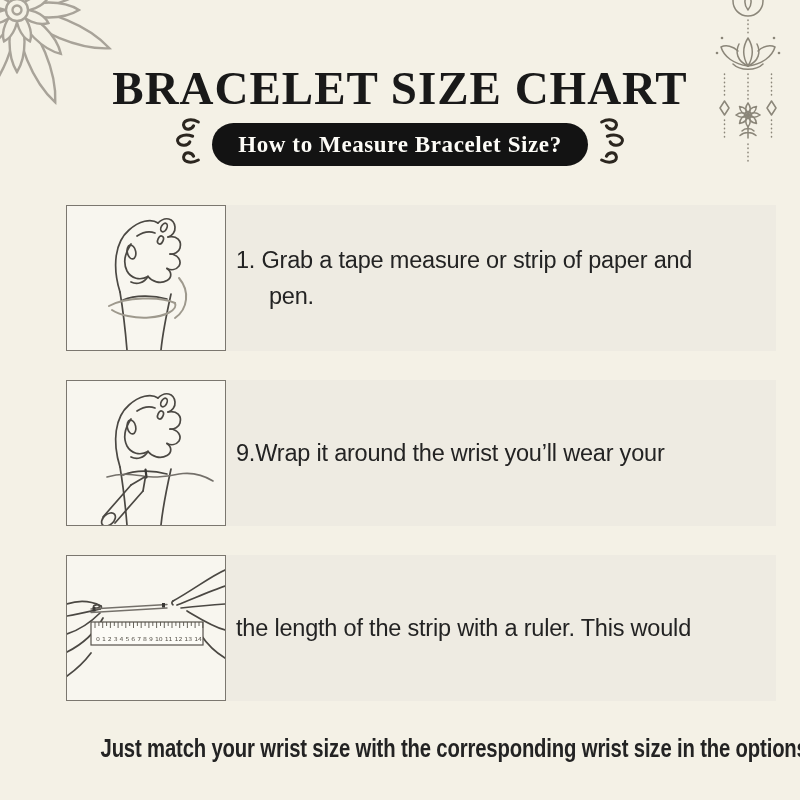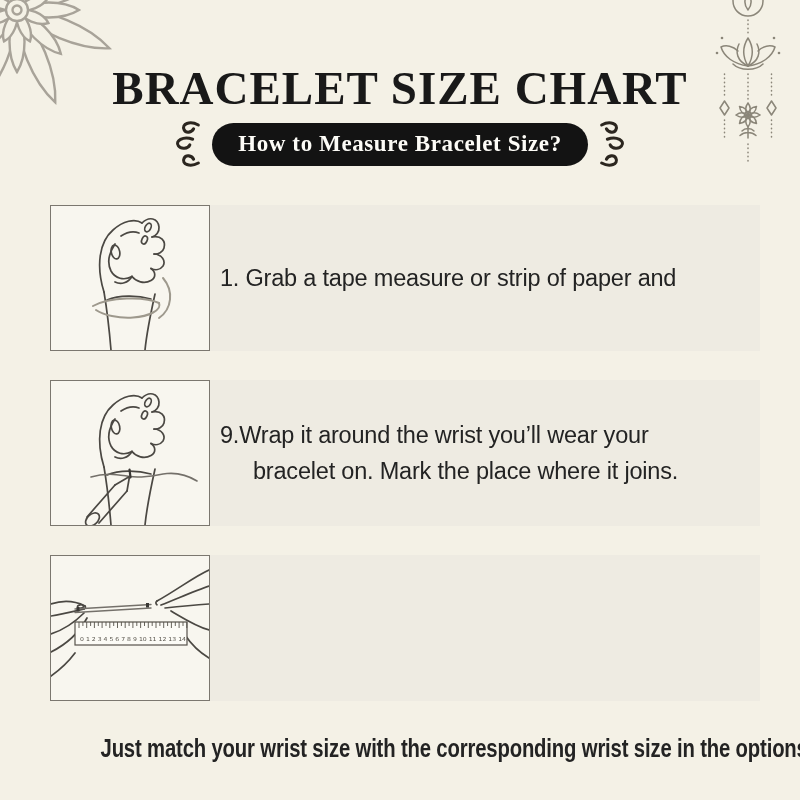--- a/index.html
+++ b/index.html
@@ -21,35 +21,35 @@
   
   .mandala{position:absolute;top:-38px;left:-51px;width:235px;height:235px;pointer-events:none}
   .hanging{position:absolute;top:0;right:6px;width:92px;height:168px;pointer-events:none}
 
   
   .title{
     font-family:"Liberation Serif","DejaVu Serif",serif;
     font-weight:700;font-size:47px;line-height:52px;height:52px;
     text-align:center;letter-spacing:1px;color:#191919;
   }
-  .banner-row{margin-top:8px;height:44px;display:flex;align-items:center;justify-content:center;gap:7px}
+  .banner-row{margin-top:8px;height:44px;display:flex;align-items:flex-end;justify-content:center;gap:7px}
   .squiggle{width:38px;height:50px;color:var(--ornament-dark)}
   .squiggle.flip{transform:scaleX(-1)}
   .pill{
     background:var(--banner-bg);color:var(--banner-text);
     height:43px;border-radius:22px;padding:0 26px;
     display:flex;align-items:center;justify-content:center;
     font-family:"Liberation Serif","DejaVu Serif",serif;
     font-weight:700;font-size:23px;letter-spacing:.6px;white-space:nowrap;
   }
 
   
   .rows{margin-top:39px}
   .row{
-    margin-left:50px;width:710px;height:146px;
+    margin-left:66px;width:710px;height:146px;
     background:var(--row-band);
     display:flex;align-items:center;
   }
   .row + .row{margin-top:29px}
   .box{
     flex:0 0 160px;align-self:stretch;
     background:var(--box-fill);
     border:1.5px solid var(--box-border);
   }
   .box svg{display:block;width:100%;height:100%;color:var(--line-art)}
@@ -202,40 +202,40 @@
           <use href="#fist"></use>
           <g class="gray">
             <path d="M42,100 C58,91 94,90 108,97"></path>
             <path d="M108,97 C111,104 98,110.5 82,111.5 C68,112.5 52,109 45,104"></path>
             <path d="M112,72 C123,85 121,103 108,112"></path>
           </g>
         </svg>
       </div>
       <div class="text">
         <div class="step-line">1. Grab a tape measure or strip of paper and</div>
+        <div class="step-line">pen.</div>
       </div>
     </div>
 
     <div class="row">
       <div class="box">
         <svg viewBox="0 0 158 144" aria-hidden="true">
           <use href="#fist"></use>
           <path d="M40,96 C56,91 68,94 79,95.5 C92,97.5 104,94 116,92.5 C128,91.5 138,95 146,100" fill="none" stroke="#74706a" stroke-width="1.6" stroke-linecap="round"></path>
           <path d="M78.5,88.5 L79.5,96.5" fill="none" stroke="#3a3835" stroke-width="2.2" stroke-linecap="round"></path>
           <g class="art">
             <path d="M36,136 L64,104"></path>
             <path d="M48,142 L76,110"></path>
             <path d="M64,104 L78.5,95.5 L76,110"></path>
             <ellipse cx="41.5" cy="138.5" rx="8" ry="5.2" transform="rotate(-42 41.5 138.5)"></ellipse>
           </g>
         </svg>
       </div>
       <div class="text">
         <div class="step-line">9.Wrap it around the wrist you’ll wear your</div>
-        <div class="step-line">bracelet on. Mark the place where it joins.</div>
       </div>
     </div>
 
     <div class="row">
       <div class="box">
         <svg viewBox="0 0 158 144" aria-hidden="true">
           <g class="art">
             <path d="M0,48 C12,44 24,45 34,50"></path>
             <path d="M0,60 C12,58 24,55 33,53"></path>
             <path d="M34,50 C35,51 34.5,52 33,53"></path>
@@ -255,20 +255,21 @@
             <path d="M24,56.5 L100,52"></path>
           </g>
           <rect x="25.5" y="51" width="3" height="4.5" fill="#3a3835"></rect>
           <rect x="95" y="47" width="3" height="4.5" fill="#3a3835"></rect>
           <rect x="24" y="66" width="112" height="23" fill="#fcfbf6" stroke="var(--ruler-line)" stroke-width="1.2"></rect>
           <path fill="none" stroke="var(--ruler-line)" stroke-width="0.9" d="M28 66v6M31.9 66v4M35.7 66v6M39.6 66v4M43.4 66v6M47.3 66v4M51.1 66v6M55 66v4M58.8 66v6M62.7 66v4M66.5 66v6M70.4 66v4M74.2 66v6M78.1 66v4M81.9 66v6M85.8 66v4M89.6 66v6M93.5 66v4M97.3 66v6M101.2 66v4M105 66v6M108.9 66v4M112.7 66v6M116.6 66v4M120.4 66v6M124.3 66v4M128.1 66v6M132 66v4M135.8 66v6"></path>
           <text x="29" y="84.5" font-size="5.4" textLength="106" lengthAdjust="spacingAndGlyphs" fill="var(--ruler-line)" font-family="DejaVu Sans, sans-serif">0 1 2 3 4 5 6 7 8 9 10 11 12 13 14</text>
         </svg>
       </div>
       <div class="text">
+        <div class="step-line">the length of the strip with a ruler. This would</div>
       </div>
     </div>
 
   </div>
 
   <div class="footer">
     <span class="fit">Just match your wrist size with the corresponding wrist size in the options.</span>
   </div>
 
 </div>

